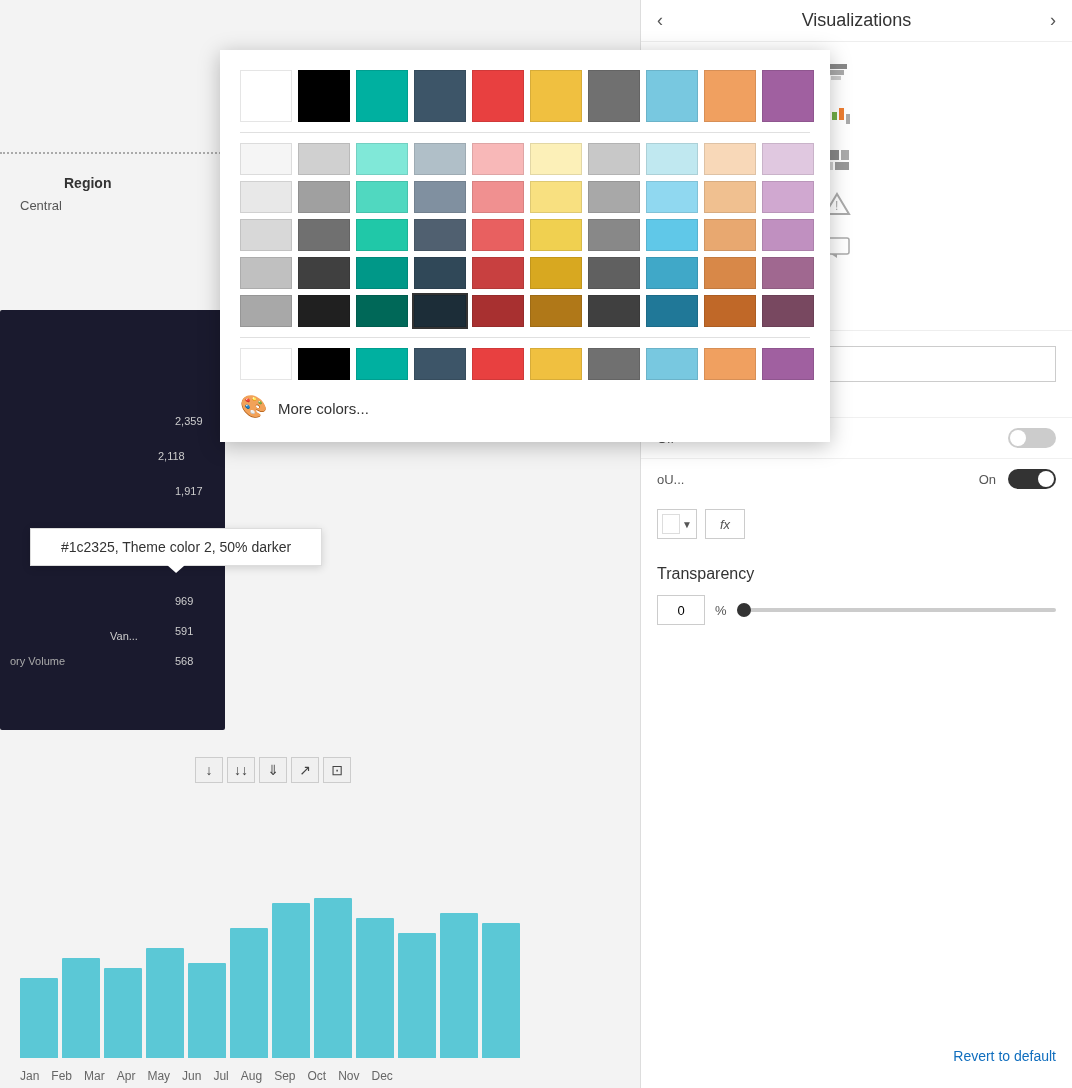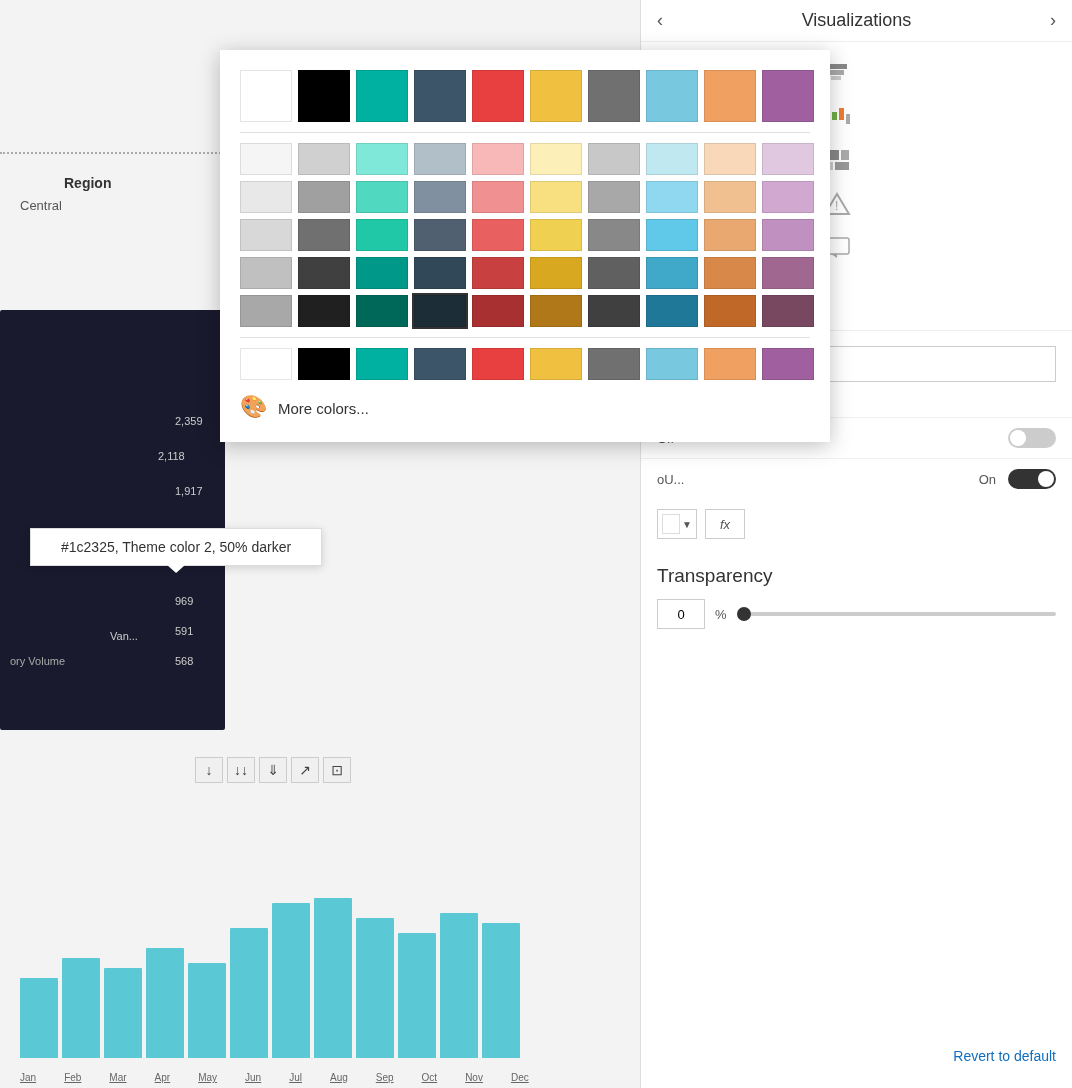--- a/index.html
+++ b/index.html
@@ -99,24 +99,23 @@
       width: 38px;
       border-radius: 1px 1px 0 0;
     }
 
     
     .month-labels {
       position: absolute;
       bottom: 5px;
       left: 20px;
       display: flex;
-      gap: 28px;
-      font-size: 10px;
+      gap: 12px;
+      font-size: 12px;
       color: #666;
-      text-decoration: underline;
     }
 
     
     .toolbar {
       position: absolute;
       bottom: 305px;
       left: 195px;
       display: flex;
       gap: 4px;
       align-items: center;
@@ -299,21 +298,21 @@
       font-size: 13px;
       color: #555;
       font-style: italic;
     }
 
     
     .transparency-section {
       padding: 16px 16px 0;
     }
     .transparency-title {
-      font-size: 19px;
+      font-size: 16px;
       color: #333;
       margin-bottom: 12px;
     }
     .transparency-row {
       display: flex;
       align-items: center;
       gap: 10px;
     }
     .transparency-input {
       width: 48px;

